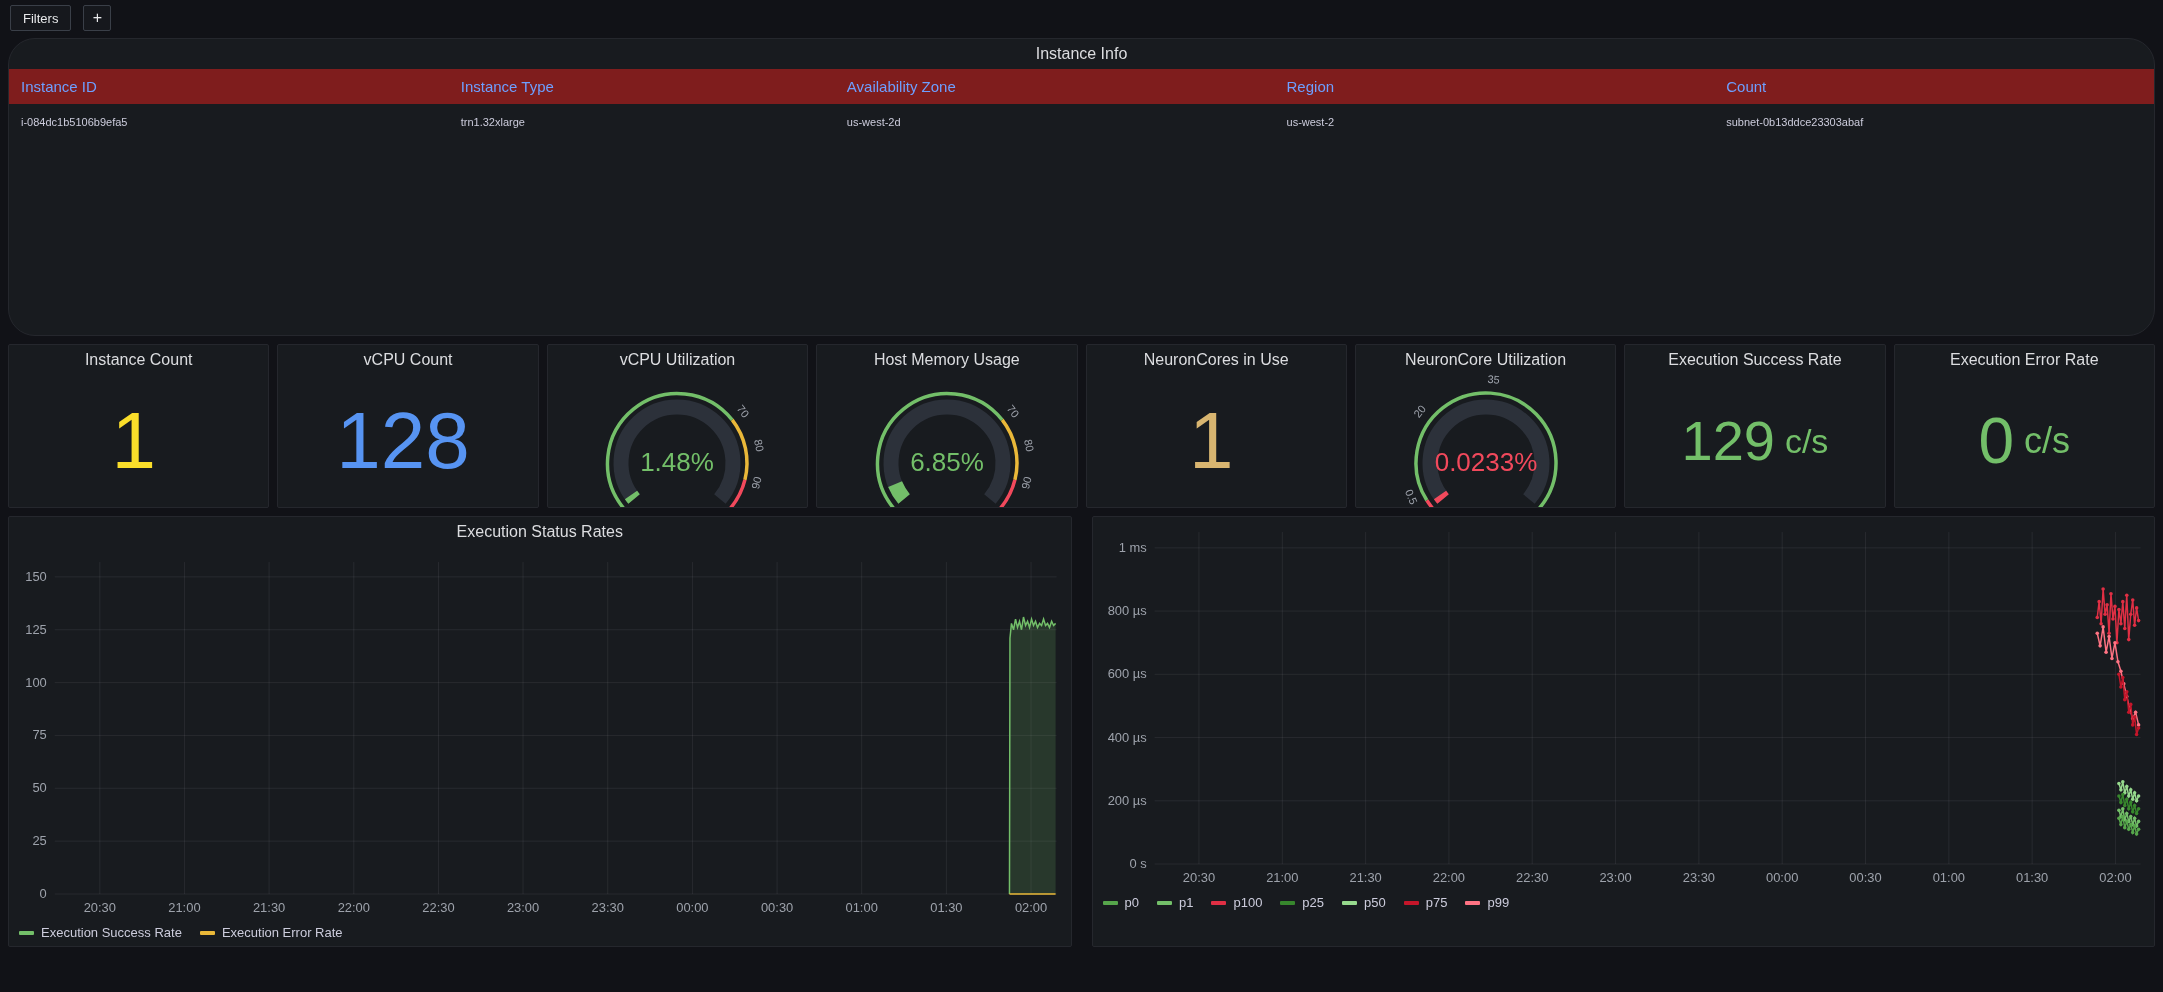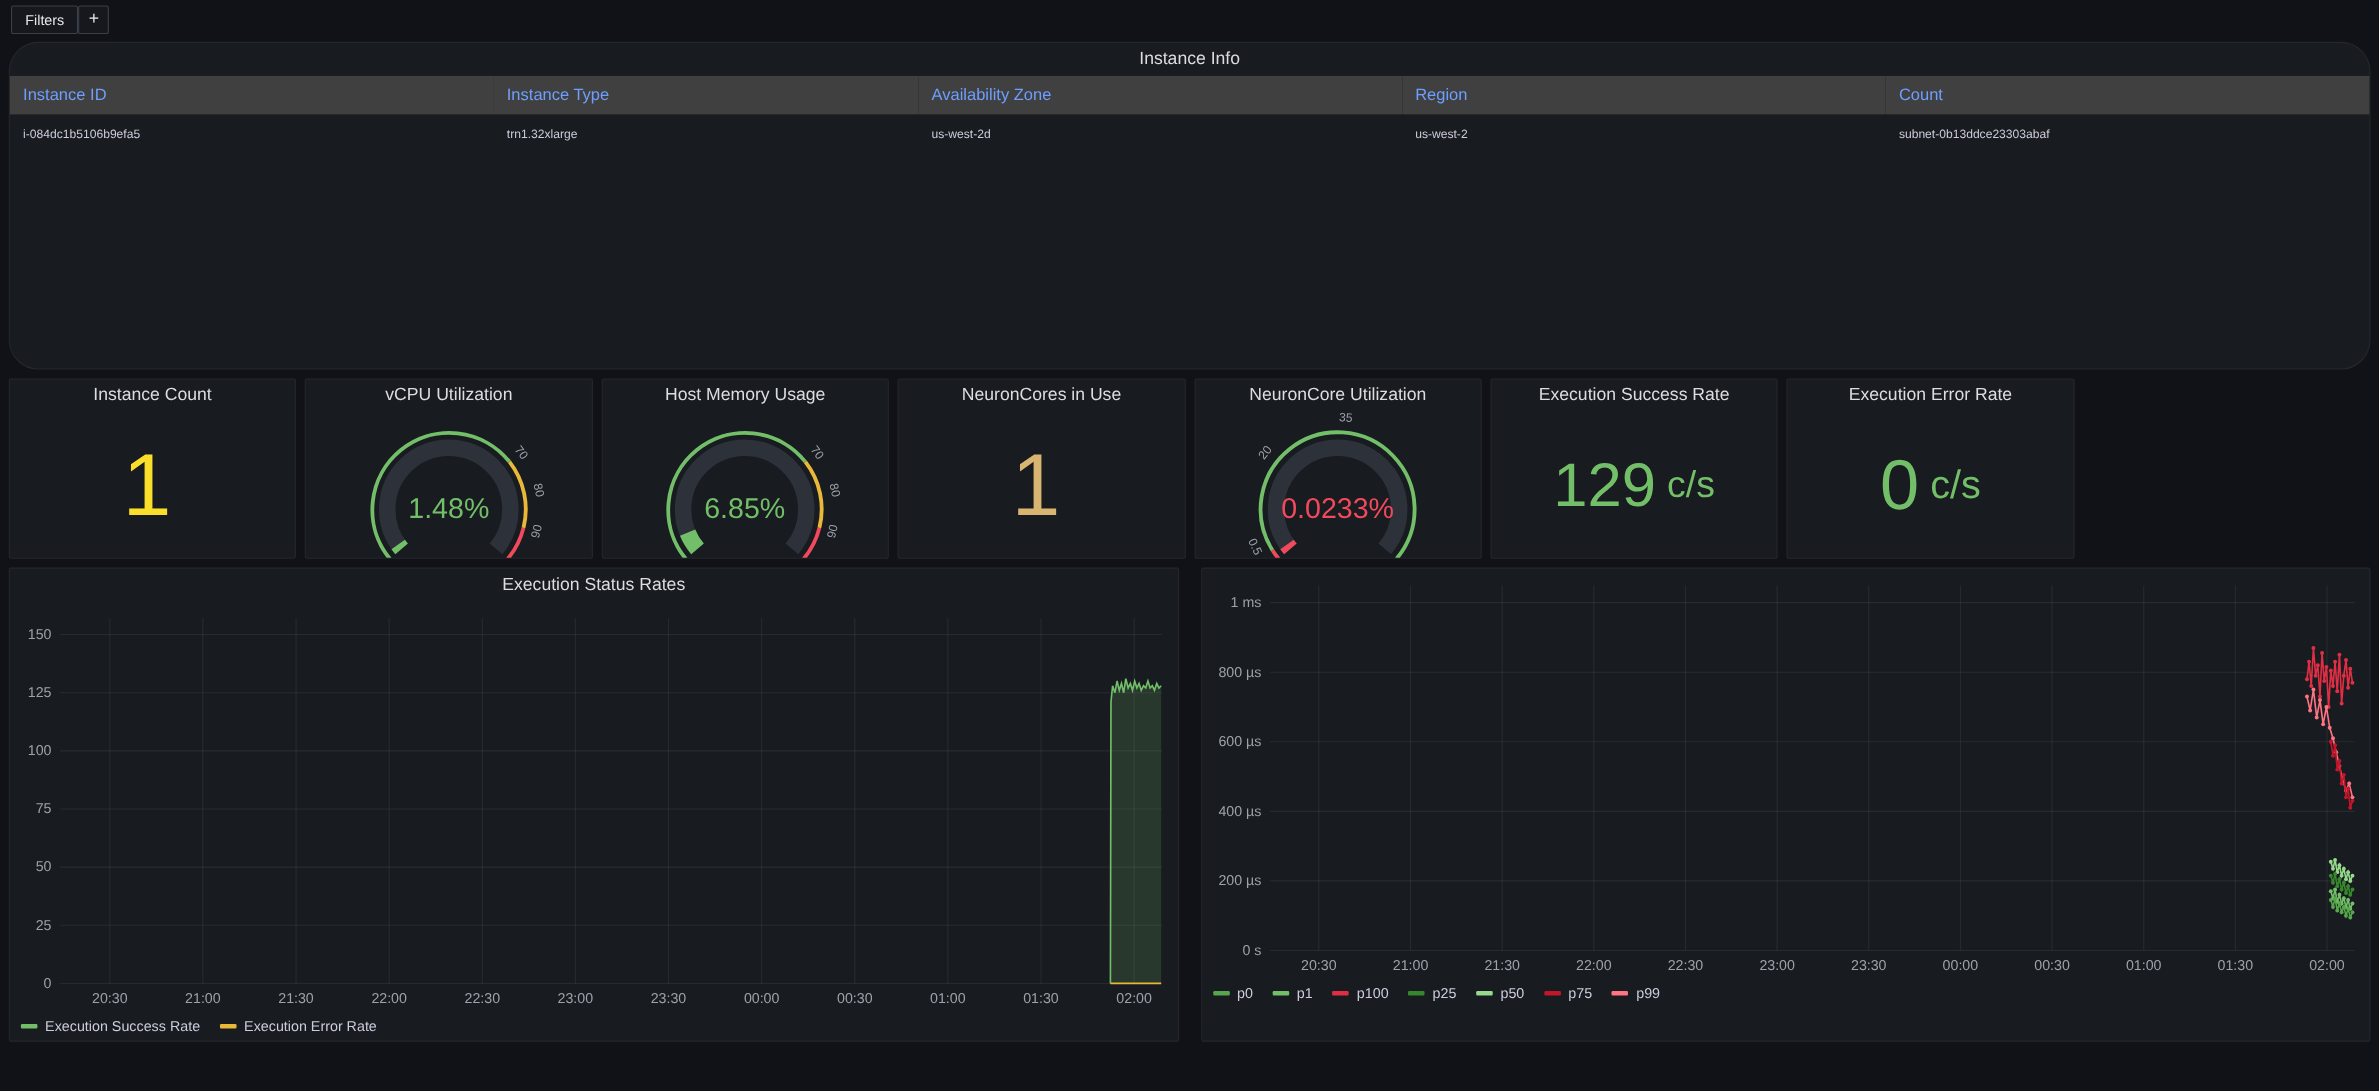--- a/index.html
+++ b/index.html
@@ -1,29 +1,29 @@
 <!DOCTYPE html>
 <html><head>
 <meta charset="utf-8">
 <style>
   * { box-sizing: border-box; }
   html,body { margin:0; padding:0; background:#111217; width:2163px; height:992px; overflow:hidden;
     font-family:"Liberation Sans", sans-serif; color:#ccccdc; }
-  .topbar { height:36px; display:flex; align-items:center; gap:0; padding:0 10px; }
+  .topbar { height:36px; display:flex; align-items:center; gap:12px; padding:0 10px; }
   .btn { background:#16181d; border:1px solid #3a3f48; color:#e7e8ea; font-size:13px;
     font-family:"Liberation Sans",sans-serif; border-radius:2px; height:26px; padding:0 12px; cursor:pointer; }
   .btn-icon { width:28px; padding:0; font-size:16px; line-height:1; }
   .grid { padding:2px 8px 8px; }
   .panel { background:#181b1f; border:1px solid #25272d; border-radius:2px; display:flex; flex-direction:column; }
   .panel-title { margin:0; font-size:16px; font-weight:500; color:#dcdde0; text-align:center;
     height:30px; line-height:30px; flex:0 0 auto; }
   
   .panel-table { height:298px; margin-bottom:8px;border-radius:27px; }
   table { width:100%; border-collapse:collapse; table-layout:fixed; }
-  th { background:#404040; color:#6e9fff; font-weight:400; font-size:15px; text-align:left;
+  th { background:#7f1d1d; color:#6e9fff; font-weight:400; font-size:15px; text-align:left;
     padding:9px 12px; cursor:pointer; }
   td { color:#ccccdc; font-size:11px; padding:12px; }
   
   .stats-row { display:grid; grid-template-columns:repeat(8,1fr); gap:8px; height:164px; margin-bottom:8px; }
   .stat-panel { overflow:hidden; }
   .stat-value { flex:1; display:flex; align-items:center; justify-content:center; font-weight:500; }
   .stat-value .big { line-height:1; }
   .stat-value .unit { margin-left:10px; line-height:1; }
   .v-xl .big { font-size:80px; }
   .v-md .big { font-size:56px; } .v-md .unit { font-size:34px; }
@@ -73,20 +73,27 @@
         </tr>
       </tbody>
     </table>
   </section>
 
   <div class="stats-row">
     <section class="panel stat-panel">
       <h2 class="panel-title">Instance Count</h2>
       <div class="stat-value v-xl" style="color: rgb(250, 222, 42);">
         <span class="big">1</span>
+          <span class="unit"></span>
+      </div>
+    </section>
+    <section class="panel stat-panel">
+      <h2 class="panel-title">vCPU Count</h2>
+      <div class="stat-value v-xl" style="color: rgb(87, 148, 242);">
+        <span class="big">128</span>
           <span class="unit"></span>
       </div>
     </section>
     <section class="panel stat-panel">
       <h2 class="panel-title">vCPU Utilization</h2>
       <div class="gauge">
           <svg width="190" height="150" viewBox="0 0 190 150">
             <path d="M 52.1 124.0 A 56 56 0 1 1 137.9 124.0" stroke="#2c313a" stroke-width="15" fill="none"></path>
             <path d="M 52.1 124.0 A 56 56 0 0 1 49.0 120.0" stroke="#73BF69" stroke-width="15" fill="none"></path>
             <path d="M 41.4 133.0 A 70 70 0 1 1 150.2 44.9" stroke="#73BF69" stroke-width="3.5" fill="none"></path>

